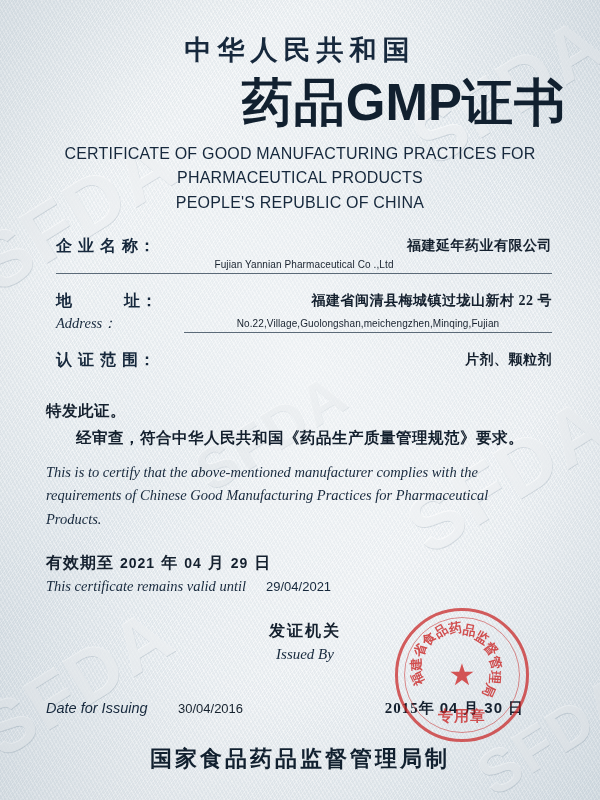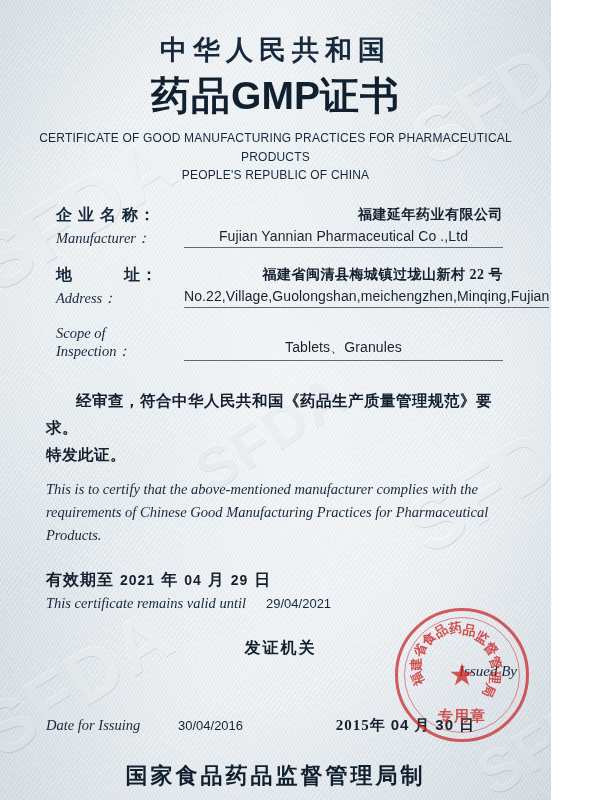--- a/index.html
+++ b/index.html
@@ -9,21 +9,21 @@
   body {
     width: 600px;
     height: 800px;
     background: #ffffff;
     font-family: "Liberation Serif", serif;
     overflow: hidden;
   }
 
   .certificate {
     position: relative;
-    width: 551px;
+    width: 600px;
     height: 800px;
     background:
       linear-gradient(135deg, rgba(226,232,236,0.85) 0%, rgba(240,243,245,0.85) 22%, rgba(222,229,234,0.85) 45%, rgba(238,241,244,0.85) 68%, rgba(224,231,236,0.85) 100%),
       #e9eef1;
     overflow: hidden;
   }
 
   
   .texture {
     position: absolute;
@@ -69,37 +69,37 @@
   .title-cn {
     text-align: center;
     font-family: "Liberation Serif", serif;
     font-weight: bold;
     font-size: 27px;
     letter-spacing: 6px;
     color: #16283c;
     margin-top: 32px;
   }
   .title-main {
-    text-align: center;
-    font-family: "Liberation Sans", sans-serif;
-    font-weight: bold;
-    font-size: 39px;
+    text-align: right;
+    font-family: "Liberation Sans", sans-serif;
+    font-weight: bold;
+    font-size: 51px;
     letter-spacing: 1px;
     color: #11202f;
     margin-top: 8px;
     line-height: 1.05;
   }
   .title-main .gmp {
     font-family: "Liberation Sans", sans-serif;
     letter-spacing: 0px;
   }
   .title-en {
     text-align: center;
     font-family: "Liberation Sans", sans-serif;
-    font-size: 12px;
+    font-size: 16px;
     letter-spacing: 0.2px;
     color: #16283c;
     margin-top: 12px;
     line-height: 1.55;
   }
 
   .certno {
     margin-top: 22px;
     display: flex;
     justify-content: center;
@@ -176,21 +176,21 @@
     font-family: "Liberation Serif", serif;
     font-style: italic;
     font-size: 14.5px;
     color: #16283c;
     width: 128px;
     flex: 0 0 128px;
   }
   .val-en {
     flex: 1;
     font-family: "Liberation Sans", sans-serif;
-    font-size: 14px;
+    font-size: 10px;
     color: #18222e;
     text-align: center;
     border-bottom: 1px solid #5b6a78;
     padding-bottom: 3px;
     letter-spacing: 0.1px;
   }
 
   .body-cn {
     margin-top: 26px;
     font-family: "Liberation Serif", serif;
@@ -256,32 +256,31 @@
     font-size: 16px;
     color: #14202e;
     letter-spacing: 2px;
   }
   .issued-en {
     margin-top: 4px;
     font-family: "Liberation Serif", serif;
     font-style: italic;
     font-size: 15px;
     color: #16283c;
-    text-align: right;
   }
 
   .issuing-row {
     margin-top: 36px;
     display: flex;
     align-items: baseline;
     padding-left: 12px;
     padding-right: 8px;
   }
   .issuing-lbl {
-    font-family: Liberation Serif, serif;
+    font-family: Liberation Sans, sans-serif;
     font-style: italic;
     font-size: 14.5px;
     color: #16283c;
     flex: 0 0 132px;
   }
   .issuing-date {
     font-family: "Liberation Sans", sans-serif;
     font-size: 13px;
     color: #16222e;
     flex: 0 0 150px;
@@ -401,48 +400,47 @@
 
 
     <div class="fields">
 
       <div class="field">
         <div class="field-row">
           <div class="lbl-cn">企 业 名 称：</div>
           <div class="val-cn">福建延年药业有限公司</div>
         </div>
         <div class="field-row2">
-          <div class="lbl-en">Manufacturer：</div>
           <div class="val-en">Fujian Yannian Pharmaceutical Co .,Ltd</div>
         </div>
       </div>
 
       <div class="field">
         <div class="field-row">
           <div class="lbl-cn spaced">地　　　址：</div>
           <div class="val-cn">福建省闽清县梅城镇过垅山新村 22 号</div>
         </div>
         <div class="field-row2">
           <div class="lbl-en">Address：</div>
           <div class="val-en">No.22,Village,Guolongshan,meichengzhen,Minqing,Fujian</div>
         </div>
       </div>
 
       <div class="field">
-        <div class="field-row2">
-          <div class="lbl-en">Scope of Inspection：</div>
-          <div class="val-en">Tablets、Granules</div>
+        <div class="field-row">
+          <div class="lbl-cn">认 证 范 围：</div>
+          <div class="val-cn">片剂、颗粒剂</div>
         </div>
       </div>
 
     </div>
 
     <div class="body-cn">
+      <div>特发此证。</div>
       <div><span class="indent"></span><span>经审查，符合中华人民共和国《药品生产质量管理规范》要求。</span></div>
-      <div>特发此证。</div>
     </div>
 
     <div class="body-en">This is to certify that the above-mentioned manufacturer complies with the requirements of Chinese Good Manufacturing Practices for Pharmaceutical Products.</div>
 
     <div class="validity">
       <div class="validity-cn">
         <span>有效期至</span><span class="v">2021</span><span>年</span><span class="v">04</span><span>月</span><span class="v">29</span><span>日</span>
       </div>
       <div class="validity-en">
         <span>This certificate remains valid until</span><span class="v">29/04/2021</span>

